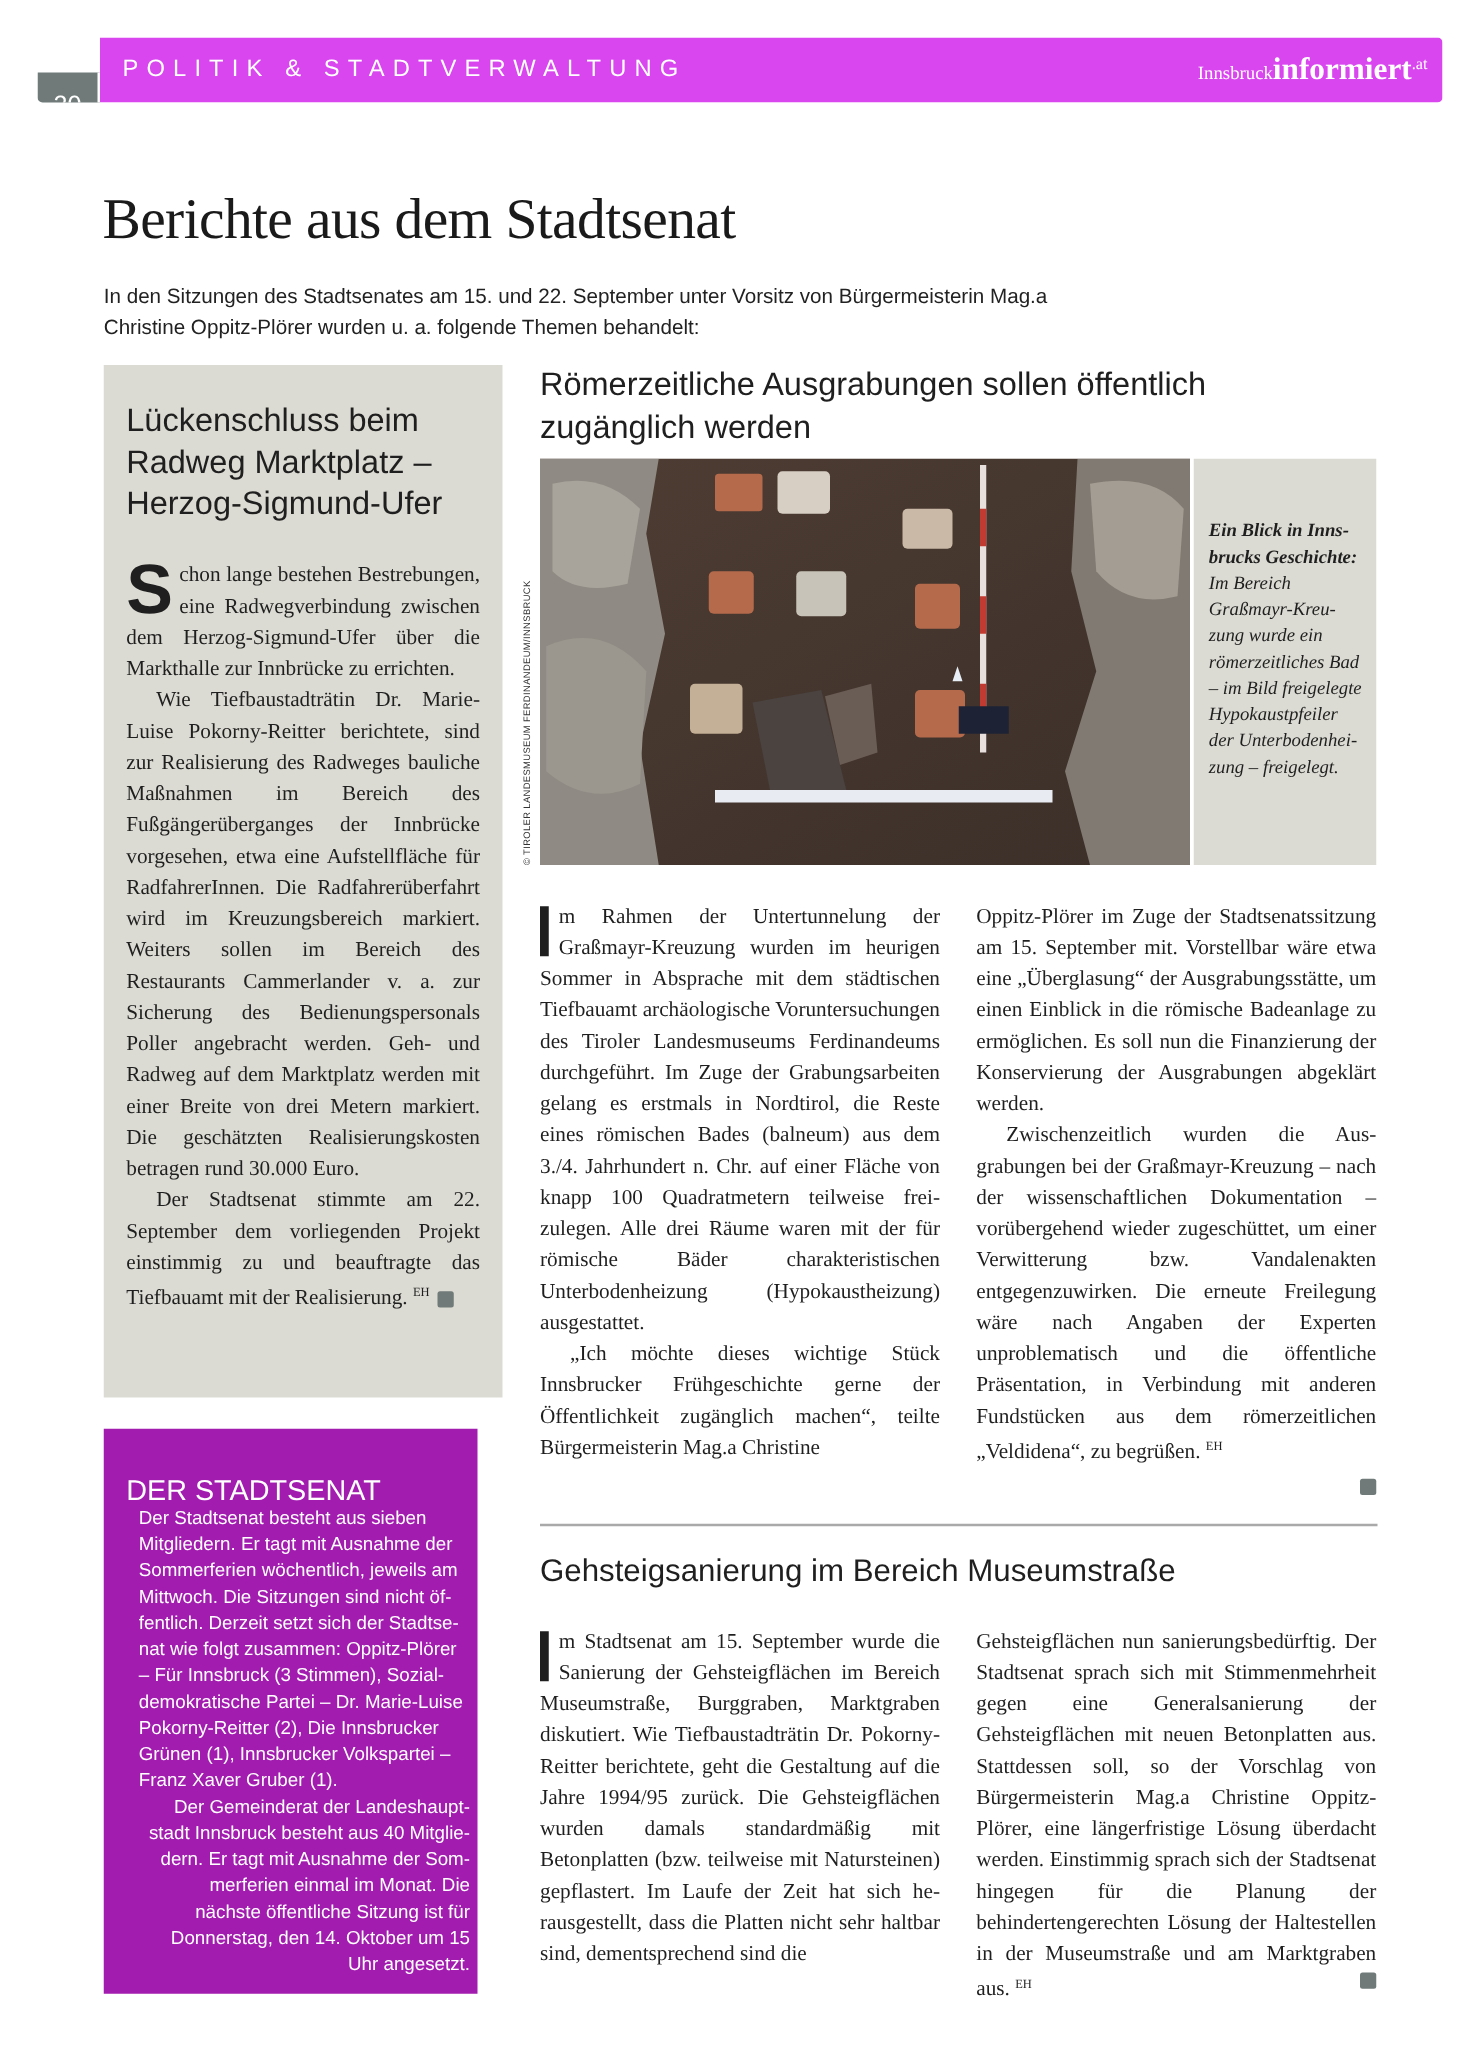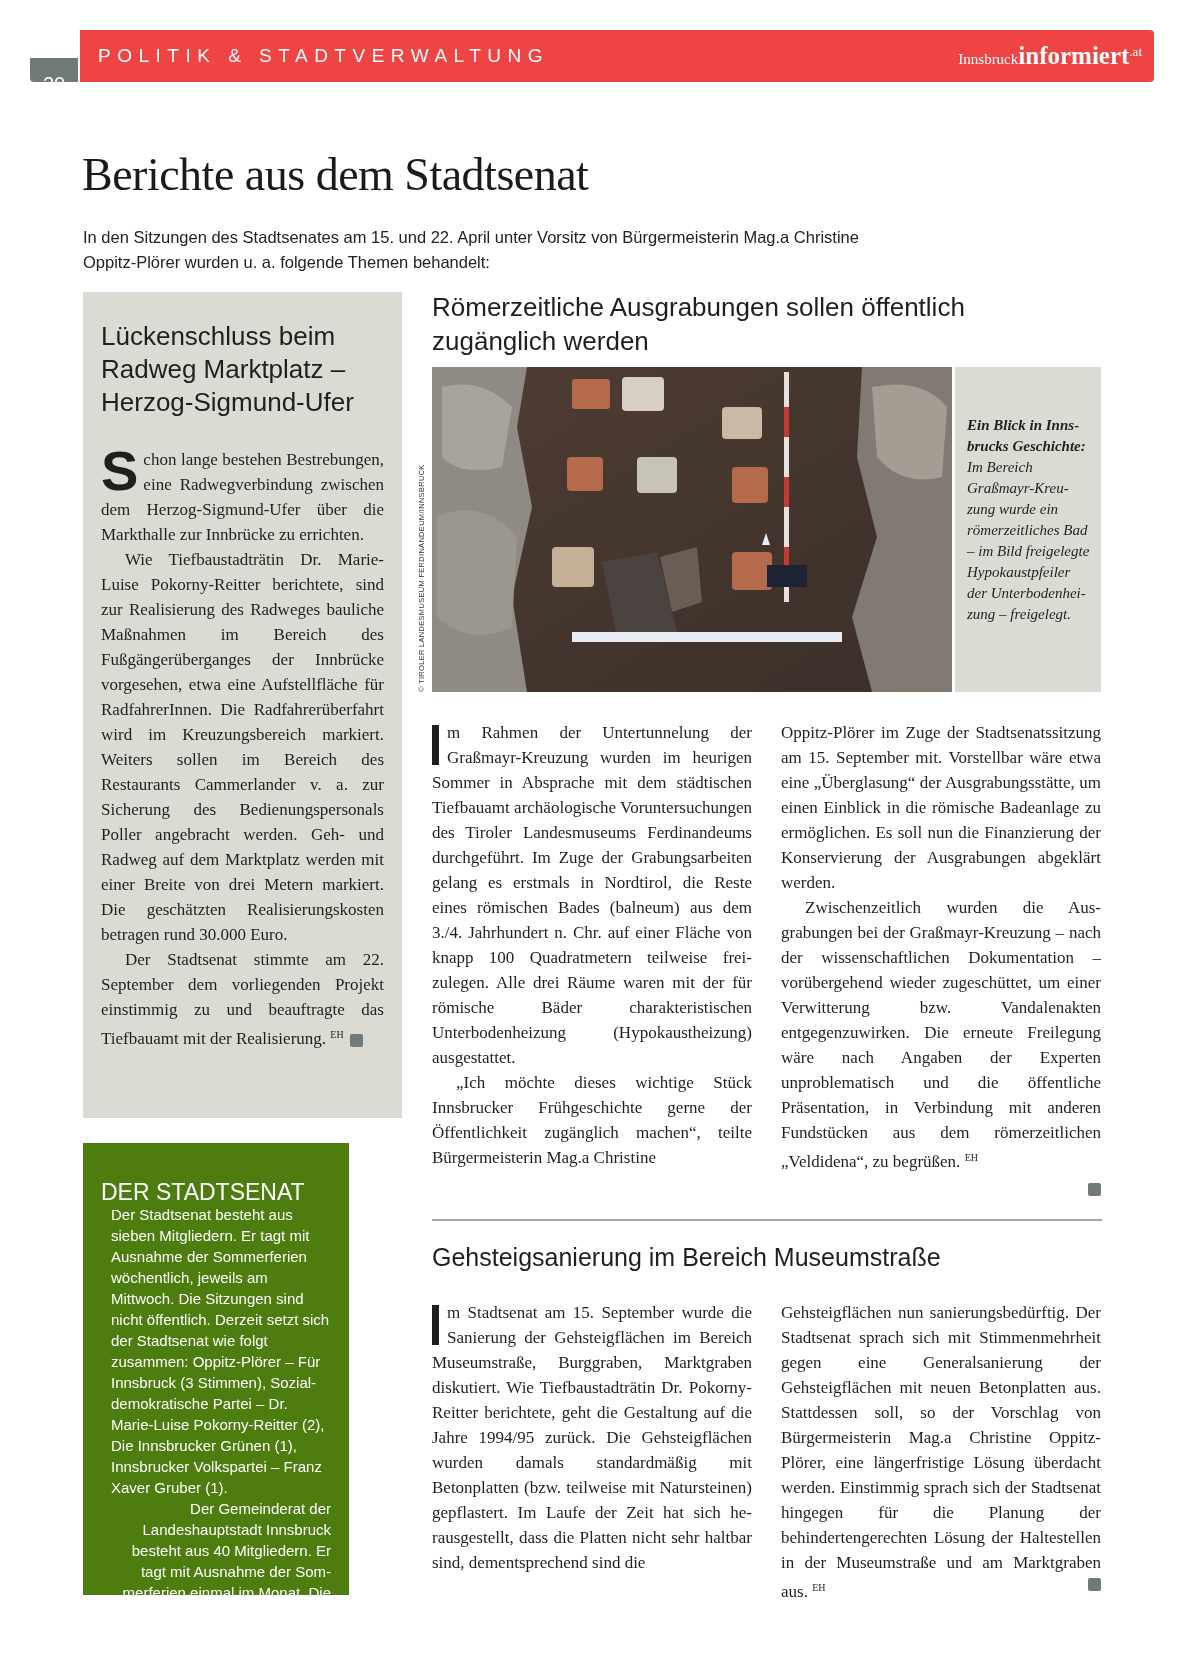--- a/index.html
+++ b/index.html
@@ -2,21 +2,21 @@
 <html><head>
 <meta charset="utf-8">
 <style>
   * { box-sizing: border-box; margin: 0; padding: 0; }
   html, body { width: 1181px; height: 1654px; background: #ffffff; overflow: hidden; }
   body { position: relative; font-family: "Liberation Serif", serif; color: #1c1c1c; }
 
   
   .header { position: absolute; left: 30px; top: 30px; width: 1124px; height: 52px; border-radius: 4px; overflow: hidden; display: flex; }
   .page-num { width: 50px; height: 52px; background: #6f7a79; color: #ffffff; font-family: "Liberation Sans", sans-serif; font-size: 20px; display: flex; align-items: center; justify-content: center; border-right: 2px solid #ffffff; margin-top: 28px; }
-  .header-main { flex: 1; background: #ef4444; display: flex; align-items: center; justify-content: space-between; padding: 0 12px 0 18px; }
+  .header-main { flex: 1; background: #d946ef; display: flex; align-items: center; justify-content: space-between; padding: 0 12px 0 18px; }
   .section-title { color: #ffffff; font-family: "Liberation Sans", sans-serif; font-size: 19px; letter-spacing: 6.5px; }
   .brand { color: #ffffff; font-family: "Liberation Serif", serif; display: flex; align-items: baseline; }
   .brand .b1 { font-size: 15px; }
   .brand .b2 { font-size: 25px; font-weight: bold; }
   .brand .b3 { font-size: 13px; position: relative; top: -8px; }
 
   
   .page-title { position: absolute; left: 82px; top: 148px; font-family: Liberation Serif, serif; font-size: 46px; font-weight: normal; color: #1a1a1a; letter-spacing: -0.5px; }
   .intro { position: absolute; left: 83px; top: 225px; width: 820px; font-family: "Liberation Sans", sans-serif; font-size: 16.5px; line-height: 25px; color: #222; }
 
@@ -24,21 +24,21 @@
   .box1 { position: absolute; left: 83px; top: 292px; width: 319px; height: 826px; background: #dcdbd3; padding: 28px 18px 12px 18px; }
   .box1 h2 { font-family: "Liberation Sans", sans-serif; font-weight: normal; font-size: 26px; line-height: 33px; color: #1f1f1f; margin-bottom: 28px; }
   .body-text { font-family: "Liberation Serif", serif; font-size: 17px; line-height: 25px; text-align: justify; hyphens: manual; color: #1f1f1f; }
   .body-text p + p { text-indent: 24px; }
   .dropcap-s { float: left; font-family: "Liberation Sans", sans-serif; font-weight: bold; font-size: 56px; line-height: 44px; margin: 2px 5px 0 0; color: #1f1f1f; }
   .dropcap-bar { float: left; width: 7px; height: 40px; background: #1f1f1f; margin: 5px 8px 0 0; }
   .endmark { display: inline-block; width: 13px; height: 13px; background: #6f7a79; border-radius: 2px; vertical-align: middle; margin-left: 6px; }
   .sup { font-size: 10px; vertical-align: 6px; }
 
   
-  .box2 { position: absolute; left: 83px; top: 1143px; width: 266px; height: 452px; background: #4d7c0f; padding: 37px 18px 0 18px; color: #ffffff; font-family: "Liberation Sans", sans-serif; }
+  .box2 { position: absolute; left: 83px; top: 1143px; width: 299px; height: 452px; background: #a21caf; padding: 37px 6px 0 18px; color: #ffffff; font-family: "Liberation Sans", sans-serif; }
   .box2 h3 { font-weight: normal; font-size: 23px; line-height: 24px; }
   .box2 .txt { font-size: 15px; line-height: 21px; margin-left: 10px; }
   .box2 .txt p + p { text-indent: 24px; text-align: right; }
 
   
   .art1-title { position: absolute; left: 432px; top: 290px; width: 640px; font-family: "Liberation Sans", sans-serif; font-size: 26px; line-height: 34px; color: #1f1f1f; font-weight: normal; }
   .photo { position: absolute; left: 432px; top: 367px; width: 520px; height: 325px; overflow: hidden; background: #4a3a30; }
   .photo svg { width: 100%; height: 100%; display: block; }
   .credit { position: absolute; left: 417px; top: 692px; transform-origin: left top; transform: rotate(-90deg); font-family: "Liberation Sans", sans-serif; font-size: 7.5px; color: #333; white-space: nowrap; letter-spacing: 0.3px; }
   .caption-box { position: absolute; left: 955px; top: 367px; width: 146px; height: 325px; background: #dcdbd3; padding: 48px 10px 0 12px; font-family: "Liberation Serif", serif; font-style: italic; font-size: 15px; line-height: 21px; color: #1f1f1f; }
@@ -60,21 +60,21 @@
     <span class="section-title">POLITIK &amp; STADTVERWALTUNG</span>
     <span class="brand">
       <span class="b1">Innsbruck</span>
       <span class="b2">informiert</span>
       <span class="b3">.at</span>
     </span>
   </div>
 </div>
 
 <h1 class="page-title">Berichte aus dem Stadtsenat</h1>
-<p class="intro">In den Sitzungen des Stadtsenates am 15. und 22. April unter Vorsitz von Bürgermeisterin Mag.a Christine Oppitz-Plörer wurden u. a. folgende Themen behandelt:</p>
+<p class="intro">In den Sitzungen des Stadtsenates am 15. und 22. September unter Vorsitz von Bürgermeisterin Mag.a Christine Oppitz-Plörer wurden u. a. folgende Themen behandelt:</p>
 
 <div class="box1">
   <h2>Lückenschluss beim Radweg Marktplatz – Herzog-Sigmund-Ufer</h2>
   <div class="body-text">
     <p><span class="dropcap-s">S</span><span>chon lange bestehen Bestre­bungen, eine Radwegverbin­dung zwischen dem Herzog-Sig­mund-Ufer über die Markthalle zur Innbrücke zu errichten.</span></p>
     <p>Wie Tiefbaustadträtin Dr. Marie-Luise Pokorny-Reitter berichtete, sind zur Realisierung des Radweges bauliche Maßnahmen im Bereich des Fußgängerüberganges der Inn­brücke vorgesehen, etwa eine Auf­stellfläche für RadfahrerInnen. Die Radfahrerüberfahrt wird im Kreu­zungsbereich markiert. Weiters sollen im Bereich des Restaurants Cammerlander v. a. zur Sicherung des Bedienungspersonals Poller an­gebracht werden. Geh- und Radweg auf dem Marktplatz werden mit ei­ner Breite von drei Metern markiert. Die geschätzten Realisierungskos­ten betragen rund 30.000 Euro.</p>
     <p><span>Der Stadtsenat stimmte am 22. September dem vorliegenden Projekt einstimmig zu und beauftragte das Tiefbauamt mit der Realisierung.</span> <span class="sup">EH</span><span class="endmark"></span></p>
   </div>
 </div>
 

